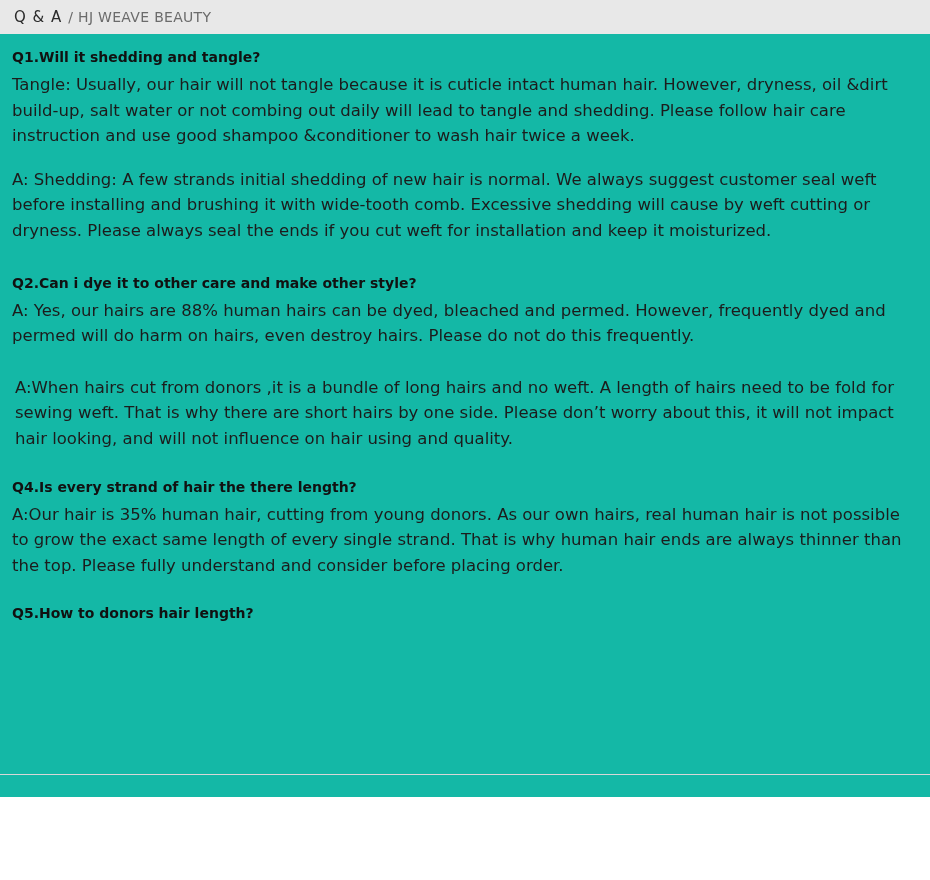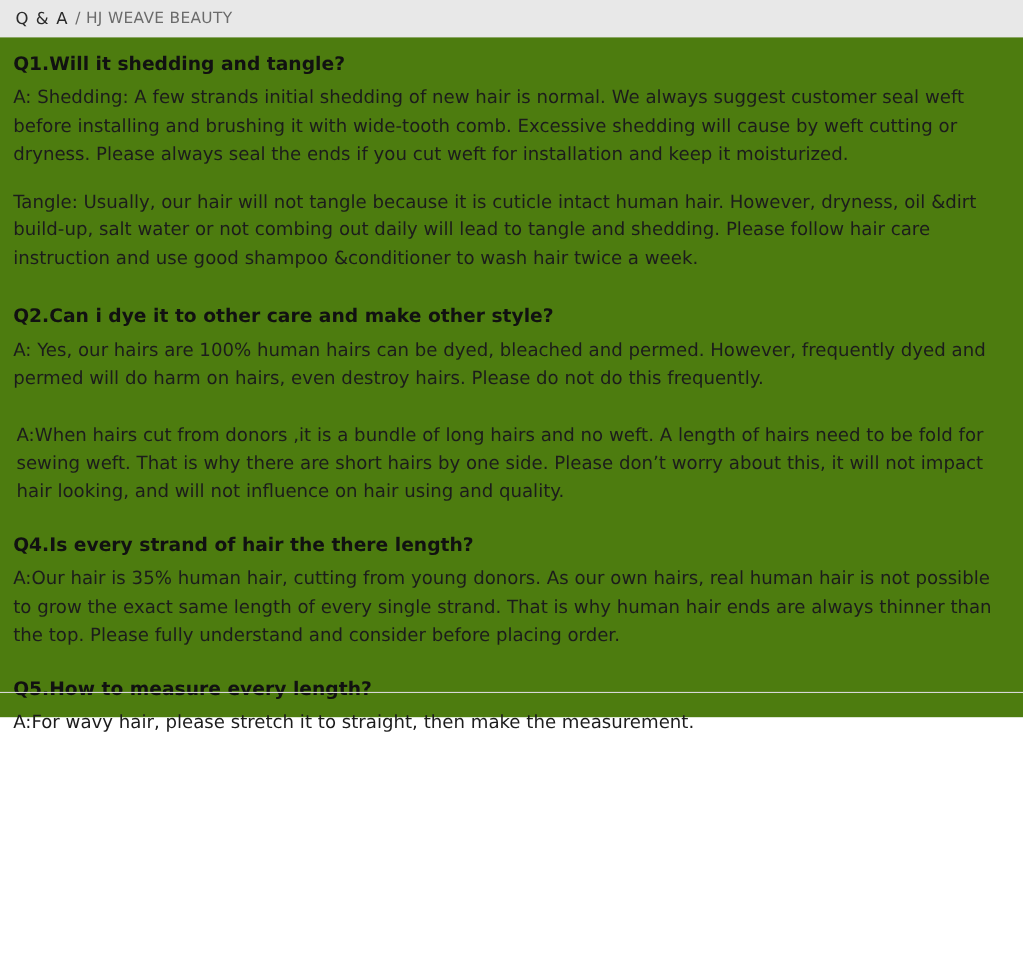--- a/index.html
+++ b/index.html
@@ -9,23 +9,23 @@
   }
   body {
     width: 930px;
     height: 880px;
     font-family: "DejaVu Sans", sans-serif;
     color: #1a1a1a;
     overflow: hidden;
   }
   .page {
     width: 930px;
-    height: 652px;
+    height: 797px;
     position: relative;
-    background: #4d7c0f;
+    background: #14b8a6;
     box-sizing: border-box;
   }
   .header-bar {
     height: 34px;
     background: #e8e8e8;
     display: flex;
     align-items: center;
     padding-left: 14px;
     box-sizing: border-box;
   }
@@ -43,21 +43,21 @@
     text-transform: uppercase;
   }
   .content {
     padding: 14px 12px 0 12px;
     box-sizing: border-box;
   }
   .qa-block {
     margin-bottom: 14px;
   }
   .q-heading {
-    font-size: 17px;
+    font-size: 14px;
     font-weight: bold;
     color: #111111;
     margin: 0 0 6px 0;
     line-height: 1.3;
   }
   .a-para {
     font-size: 16.5px;
     line-height: 1.55;
     color: #1c1c1c;
     margin: 0 0 0 0;
@@ -86,48 +86,47 @@
 
   <div class="header-bar">
     <span class="header-title">Q &amp; A</span>
     <span class="header-sub">/ HJ WEAVE BEAUTY</span>
   </div>
 
   <div class="content">
 
     <div class="qa-block">
       <h2 class="q-heading">Q1.Will it shedding and tangle?</h2>
+      <p class="a-para">Tangle: Usually, our hair will not tangle because it is cuticle intact human hair. However, dryness, oil &amp;dirt build-up, salt water or not combing out daily will lead to tangle and shedding. Please follow hair care instruction and use good shampoo &amp;conditioner to wash hair twice a week.</p>
       <p class="a-para">A: Shedding: A few strands initial shedding of new hair is normal. We always suggest customer seal weft before installing and brushing it with wide-tooth comb. Excessive shedding will cause by weft cutting or dryness. Please always seal the ends if you cut weft for installation and keep it moisturized.</p>
-      <p class="a-para">Tangle: Usually, our hair will not tangle because it is cuticle intact human hair. However, dryness, oil &amp;dirt build-up, salt water or not combing out daily will lead to tangle and shedding. Please follow hair care instruction and use good shampoo &amp;conditioner to wash hair twice a week.</p>
     </div>
 
     <div class="spacer-lg"></div>
 
     <div class="qa-block">
       <h2 class="q-heading">Q2.Can i dye it to other care and make other style?</h2>
-      <p class="a-para">A: Yes, our hairs are 100% human hairs can be dyed, bleached and permed. However, frequently dyed and permed will do harm on hairs, even destroy hairs. Please do not do this frequently.</p>
+      <p class="a-para">A: Yes, our hairs are 88% human hairs can be dyed, bleached and permed. However, frequently dyed and permed will do harm on hairs, even destroy hairs. Please do not do this frequently.</p>
     </div>
 
     <div class="spacer-md"></div>
 
     <div class="qa-block">
       <p class="a-para indent">A:When hairs cut from donors ,it is a bundle of long hairs and no weft. A length of hairs need to be fold for sewing weft. That is why there are short hairs by one side. Please don’t worry about this, it will not impact hair looking, and will not influence on hair using and quality.</p>
     </div>
 
     <div class="spacer-md"></div>
 
     <div class="qa-block">
       <h2 class="q-heading">Q4.Is every strand of hair the there length?</h2>
       <p class="a-para">A:Our hair is 35% human hair, cutting from young donors. As our own hairs, real human hair is not possible to grow the exact same length of every single strand. That is why human hair ends are always thinner than the top. Please fully understand and consider before placing order.</p>
     </div>
 
     <div class="spacer-md"></div>
 
     <div class="qa-block">
-      <h2 class="q-heading">Q5.How to measure every length?</h2>
-      <p class="a-para">A:For wavy hair, please stretch it to straight, then make the measurement.</p>
+      <h2 class="q-heading">Q5.How to donors hair length?</h2>
     </div>
 
   </div>
 
   <div class="bottom-rule"></div>
 
 </div>
 
 </body></html>

